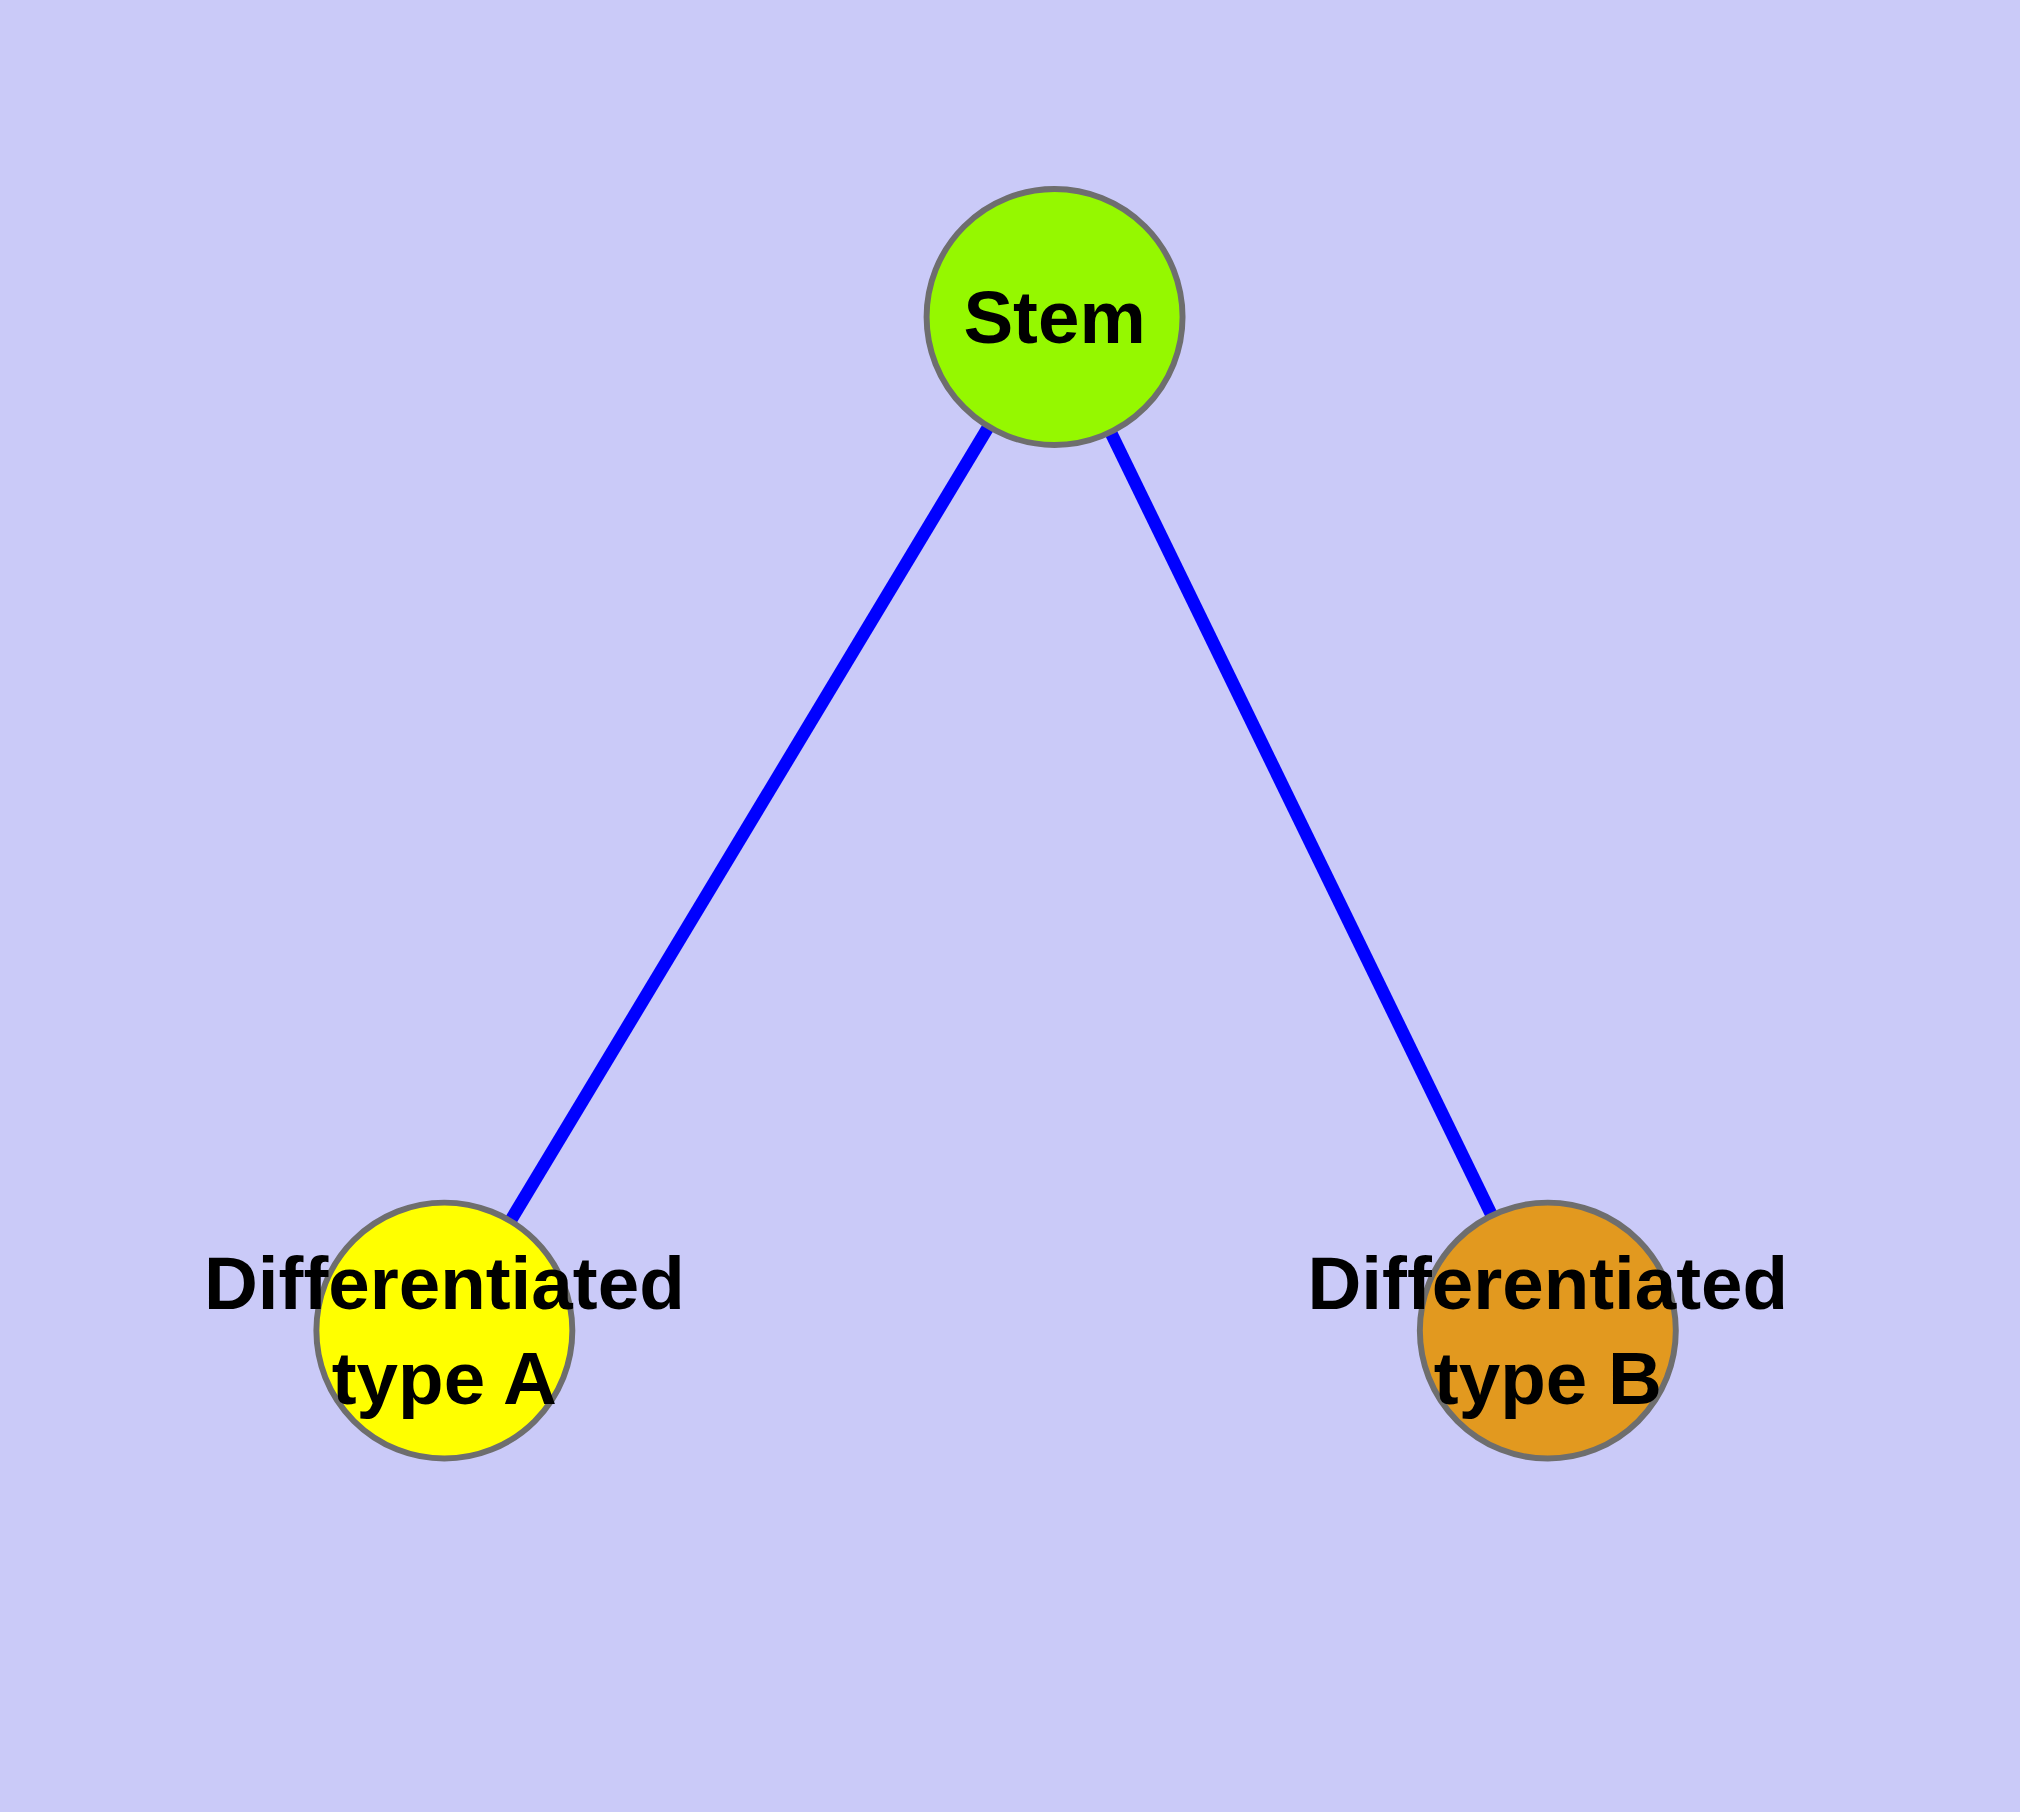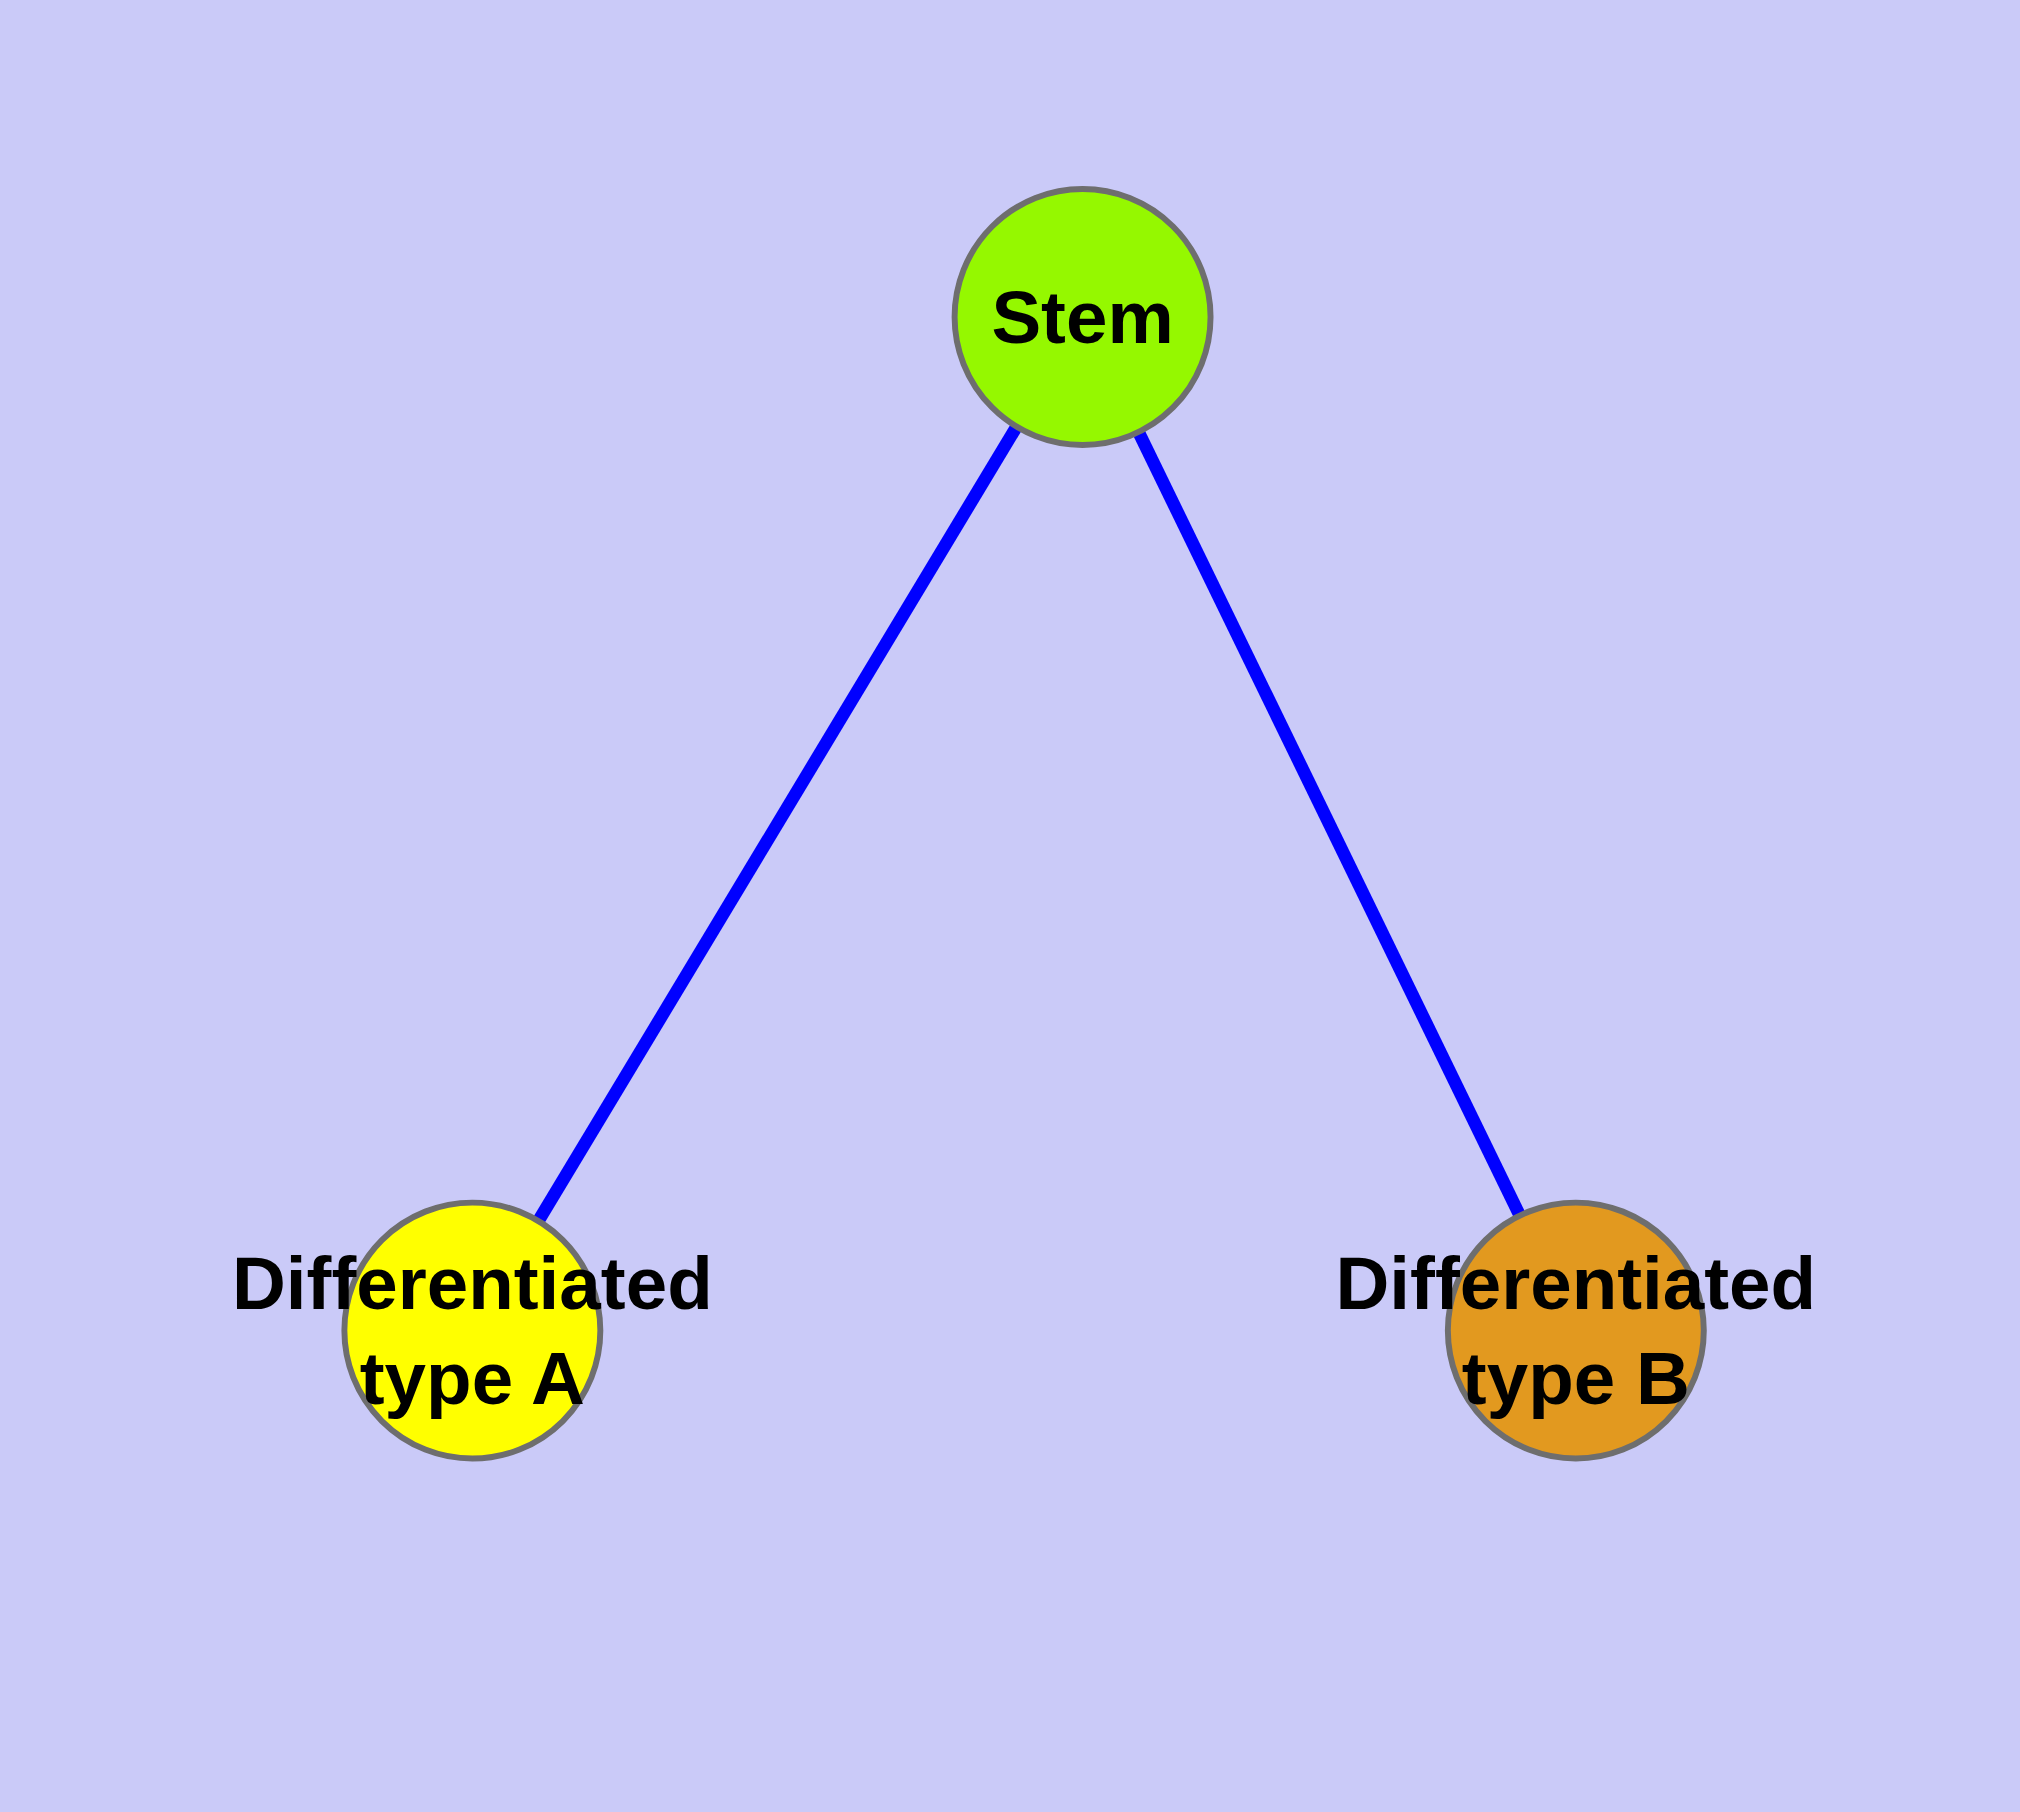--- a/index.html
+++ b/index.html
@@ -10,21 +10,20 @@
   body {
     width: 2021px;
     height: 1812px;
     overflow: hidden;
     font-family: "Liberation Sans", sans-serif;
   }
   #graph-canvas {
     position: relative;
     width: 1824px;
     height: 1812px;
-    padding-left: 28px;
   }
   #graph-svg {
     display: block;
   }
   .node-label {
     font-family: "Liberation Sans", sans-serif;
     font-weight: bold;
     text-anchor: middle;
   }
 </style>

